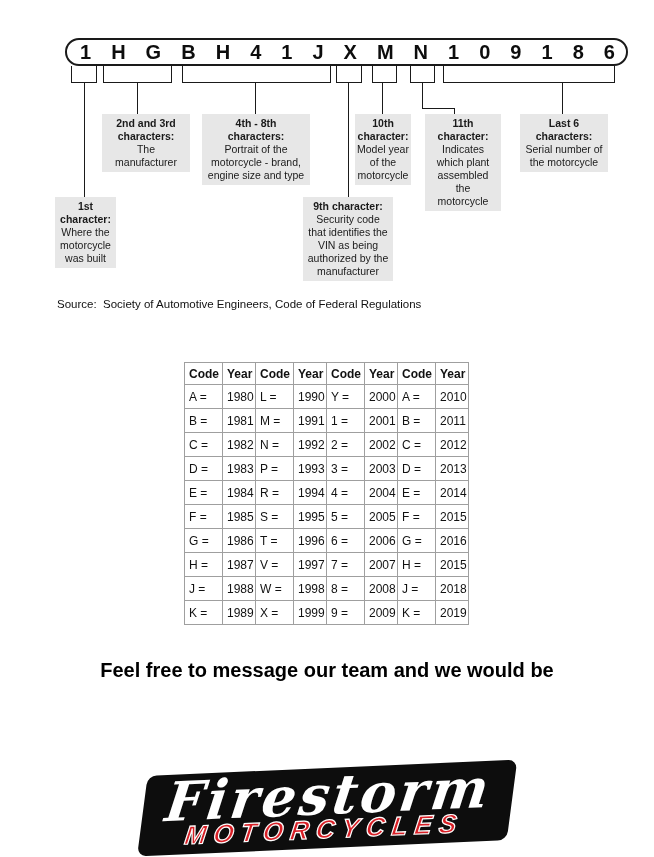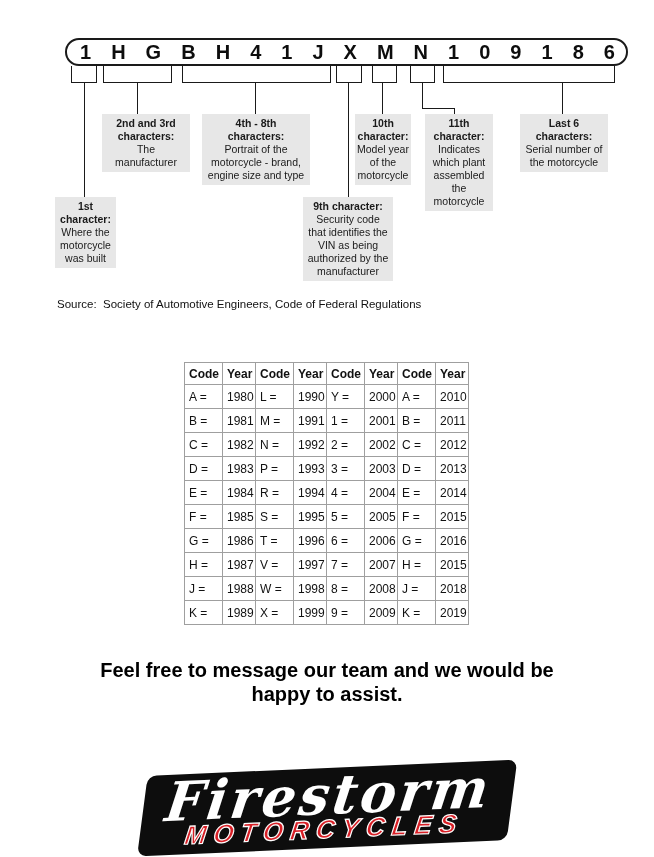--- a/index.html
+++ b/index.html
@@ -38,21 +38,21 @@
   
   .callout{position:absolute;background:#e7e7e7;color:#1a1a1a;font-size:10.5px;line-height:13px;
            text-align:center;padding:3px 2px;box-sizing:border-box;}
   .callout .co-title{font-weight:bold;white-space:pre-line;}
   .callout .co-body{white-space:pre-line;}
   .co1{left:55px;top:197px;width:61px;}
   .co23{left:102px;top:114px;width:88px;}
   .co48{left:202px;top:114px;width:108px;}
   .co9{left:303px;top:197px;width:90px;}
   .co10{left:355px;top:114px;width:56px;}
-  .co11{left:425px;top:114px;width:68px;}
+  .co11{left:425px;top:114px;width:76px;}
   .colast6{left:520px;top:114px;width:88px;}
 
   
   .source{position:absolute;left:57px;top:298px;font-size:11.5px;color:#111;white-space:pre;}
 
   
   .year-table{position:absolute;left:184px;top:362px;border-collapse:collapse;table-layout:fixed;
               width:284px;font-size:12px;color:#111;}
   .year-table col.c-code{width:38px;}
   .year-table col.c-year{width:33px;}
@@ -291,21 +291,20 @@
           <td>9 =</td>
           <td>2009</td>
           <td>K =</td>
           <td>2019</td>
         </tr>
       </tbody>
   </table>
 
   <div class="help">
     <div>Feel free to message our team and we would be</div>
-    <div>happy to assist.</div>
   </div>
 
   <div class="logo">
     <div class="logo-plate">
       <div class="logo-brand">Firestorm</div>
       <div class="logo-sub" style="color: rgb(216, 31, 38);">MOTORCYCLES</div>
     </div>
   </div>
 
 </div>

